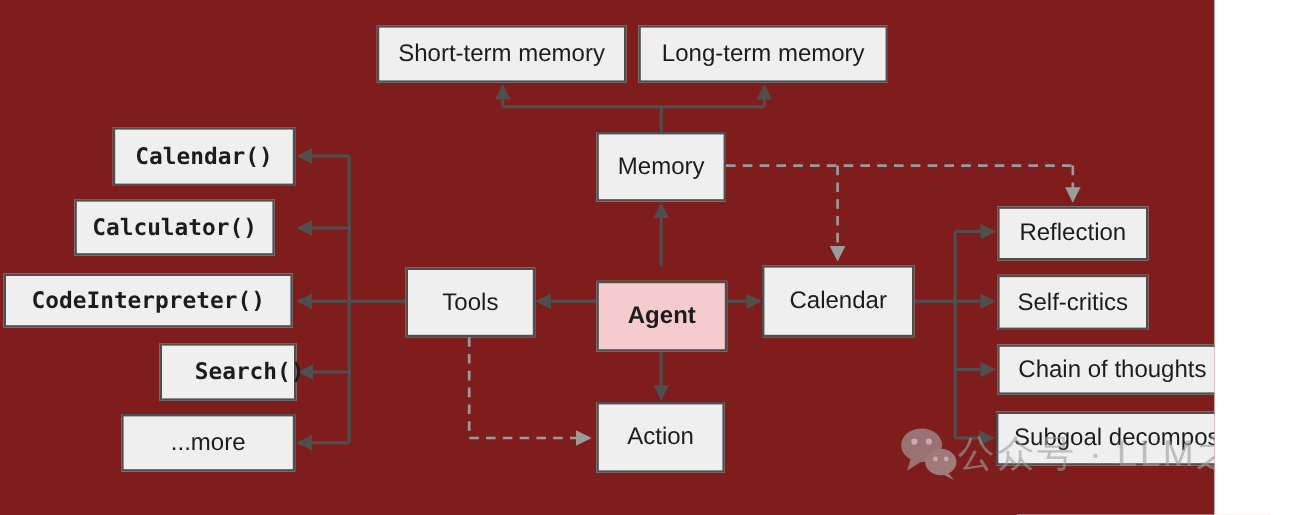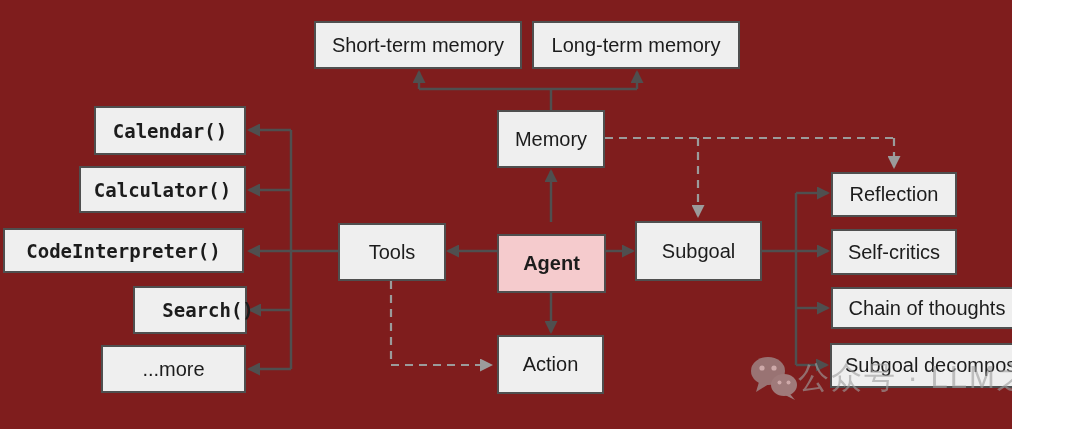--- a/index.html
+++ b/index.html
@@ -98,29 +98,29 @@
   </svg>
 
   <div class="node" style="left:314px;top:21px;width:208px;height:48px;">Short-term memory</div>
 
   <div class="node" style="left:532px;top:21px;width:208px;height:48px;">Long-term memory</div>
 
   <div class="node" style="left:497px;top:110px;width:108px;height:58px;">Memory</div>
 
   <div class="node agent" style="left:497px;top:222px;width:109px;height:59px;">Agent</div>
 
-  <div class="node" style="left:635px;top:221px;width:127px;height:60px;">Subgoal</div>
+  <div class="node" style="left:635px;top:221px;width:127px;height:60px;">Calendar</div>
 
   <div class="node" style="left:338px;top:223px;width:108px;height:58px;">Tools</div>
 
   <div class="node" style="left:497px;top:335px;width:107px;height:59px;">Action</div>
 
   <div class="node mono" style="left:94px;top:106px;width:152px;height:49px;">Calendar()</div>
 
-  <div class="node mono" style="left:79px;top:166px;width:167px;height:47px;">Calculator()</div>
+  <div class="node mono" style="left:62px;top:166px;width:167px;height:47px;">Calculator()</div>
 
   <div class="node mono" style="left:3px;top:228px;width:241px;height:45px;">CodeInterpreter()</div>
 
   <div class="node mono" style="left:133px;top:286px;width:114px;height:48px;padding-left:36px;">Search()</div>
 
   <div class="node" style="left:101px;top:345px;width:145px;height:48px;">...more</div>
 
   <div class="node" style="left:831px;top:172px;width:126px;height:45px;">Reflection</div>
 
   <div class="node" style="left:831px;top:229px;width:126px;height:46px;">Self-critics</div>

